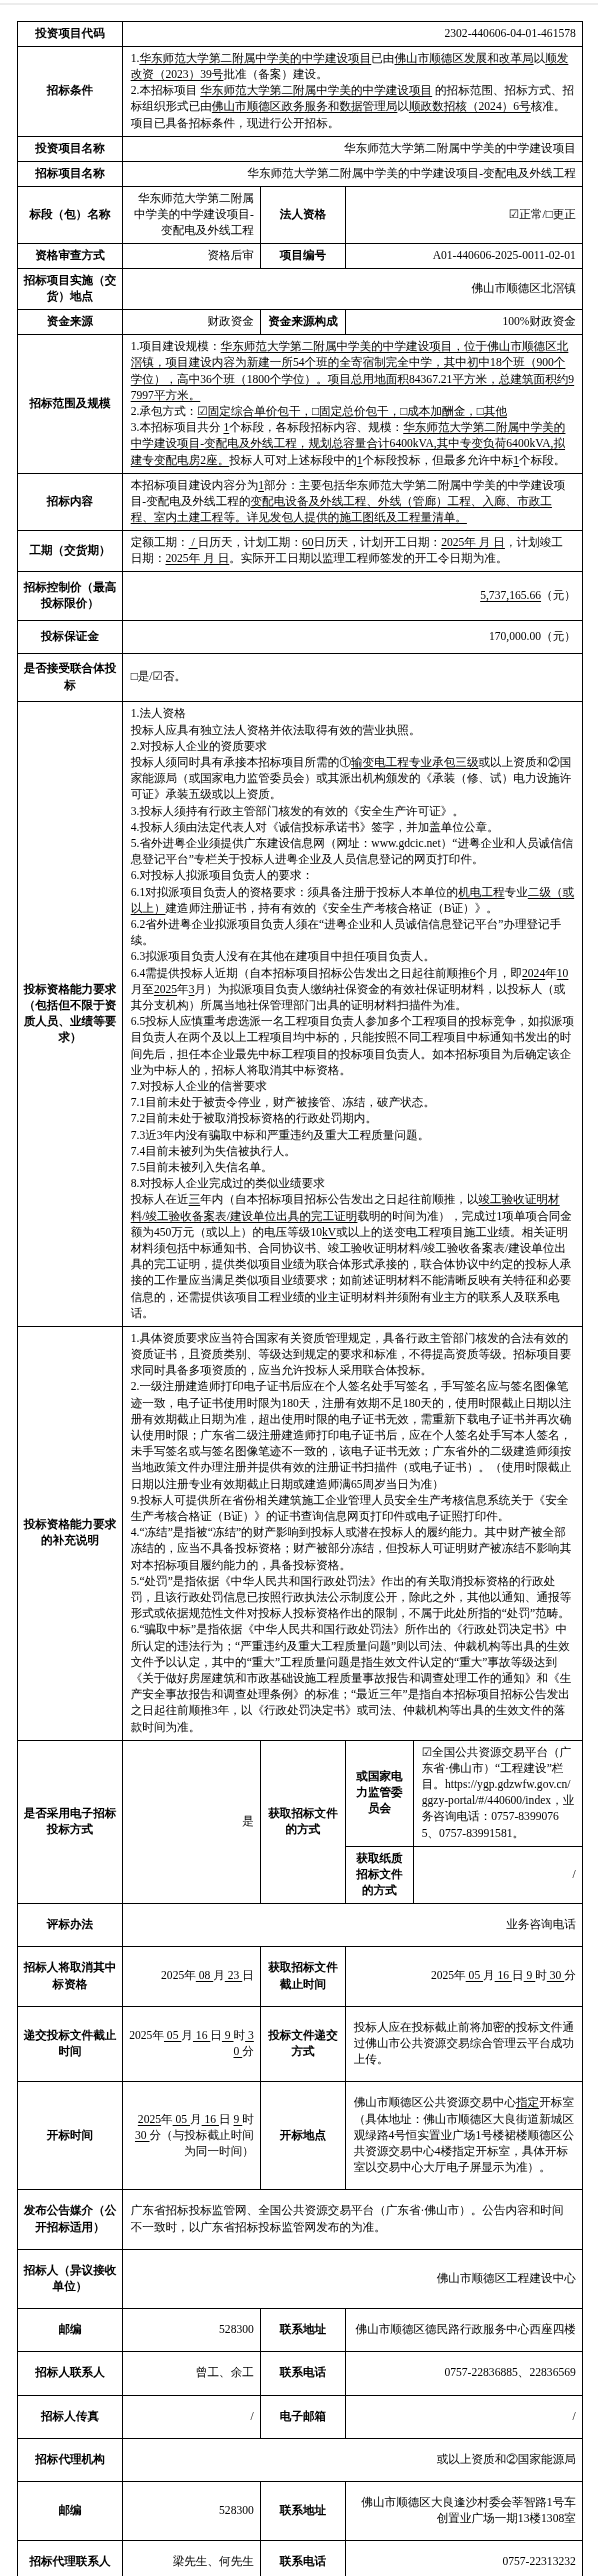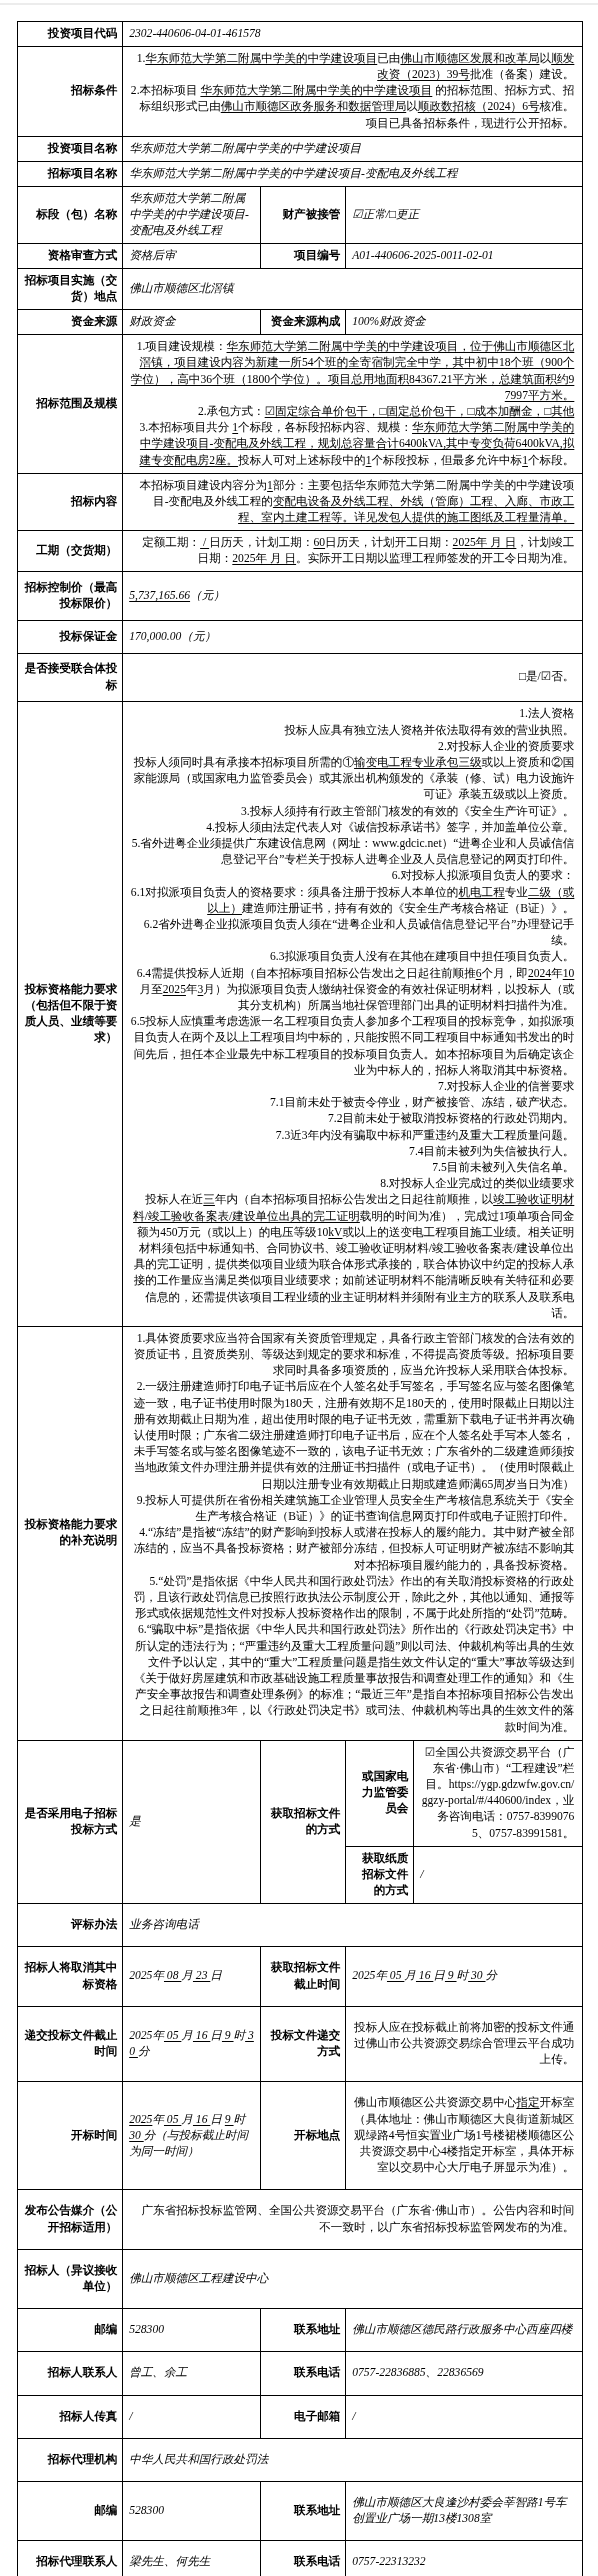--- a/index.html
+++ b/index.html
@@ -2,23 +2,23 @@
 <html style="font-size:12.4px"><head>
 <meta charset="utf-8">
 <style>
   html,body { margin:0; padding:0; background:#fff; }
   body { width:599px; font-family:"Liberation Serif","DejaVu Serif",serif; color:#000; }
   .page { position:relative; width:599px; min-height:2576px; overflow:hidden; }
   .top-hairline { position:absolute; top:3.1px; left:0; width:599px; height:1.5px; background:#ececec; }
   table.doc { border-collapse:collapse; table-layout:fixed; width:565px; margin:21px 0 0 17px; }
   td { border:1.2px solid #000; font-size:11.6px; line-height:16.2px; vertical-align:middle;
        word-break:break-all; overflow-wrap:anywhere; }
-  td.lbl { font-weight:bold; text-align:right; padding:3.9px 4.6px; }
-  td.ctr { text-align:left; padding:3.9px 6.2px;font-style:italic; }
-  td.txt { text-align:right;  padding:3.9px 7.7px; }
+  td.lbl { font-weight:bold; text-align:center; padding:3.9px 4.6px; }
+  td.ctr { text-align:right; padding:3.9px 6.2px; }
+  td.txt { text-align:left;  padding:3.9px 7.7px; }
   .para { margin:0; }
   .u { text-decoration:underline; text-underline-offset:1.5px; }
   tr.pad-md > td { padding-top:7.7px; padding-bottom:7.7px; }
   tr.pad-lg > td { padding-top:13px; padding-bottom:13px; }
 </style>
 </head>
 <body>
 
 <div class="page">
   <div class="top-hairline"></div>
@@ -47,21 +47,21 @@
         <td class="lbl">投资项目名称</td>
         <td class="ctr" colspan="4">华东师范大学第二附属中学美的中学建设项目</td>
       </tr>
       <tr>
         <td class="lbl">招标项目名称</td>
         <td class="ctr" colspan="4">华东师范大学第二附属中学美的中学建设项目-变配电及外线工程</td>
       </tr>
       <tr>
         <td class="lbl">标段（包）名称</td>
         <td class="ctr">华东师范大学第二附属中学美的中学建设项目-变配电及外线工程</td>
-        <td class="lbl">财产被接管</td>
+        <td class="lbl">法人资格</td>
         <td class="ctr" colspan="2">☑正常/□更正</td>
       </tr>
       <tr>
         <td class="lbl">资格审查方式</td>
         <td class="ctr">资格后审</td>
         <td class="lbl">项目编号</td>
         <td class="ctr" colspan="2">A01-440606-2025-0011-02-01</td>
       </tr>
       <tr>
         <td class="lbl">招标项目实施（交货）地点</td>
@@ -214,21 +214,21 @@
         <td class="ctr" colspan="2">0757-22836885、22836569</td>
       </tr>
       <tr class="pad-lg">
         <td class="lbl">招标人传真</td>
         <td class="ctr">/</td>
         <td class="lbl">电子邮箱</td>
         <td class="ctr" colspan="2">/</td>
       </tr>
       <tr class="pad-lg">
         <td class="lbl">招标代理机构</td>
-        <td class="ctr" colspan="4">中华人民共和国行政处罚法</td>
+        <td class="ctr" colspan="4">或以上资质和②国家能源局</td>
       </tr>
       <tr class="pad-lg">
         <td class="lbl">邮编</td>
         <td class="ctr">528300</td>
         <td class="lbl">联系地址</td>
         <td class="ctr" colspan="2">佛山市顺德区大良逢沙村委会莘智路1号车创置业广场一期13楼1308室</td>
       </tr>
       <tr class="pad-lg">
         <td class="lbl">招标代理联系人</td>
         <td class="ctr">梁先生、何先生</td>

